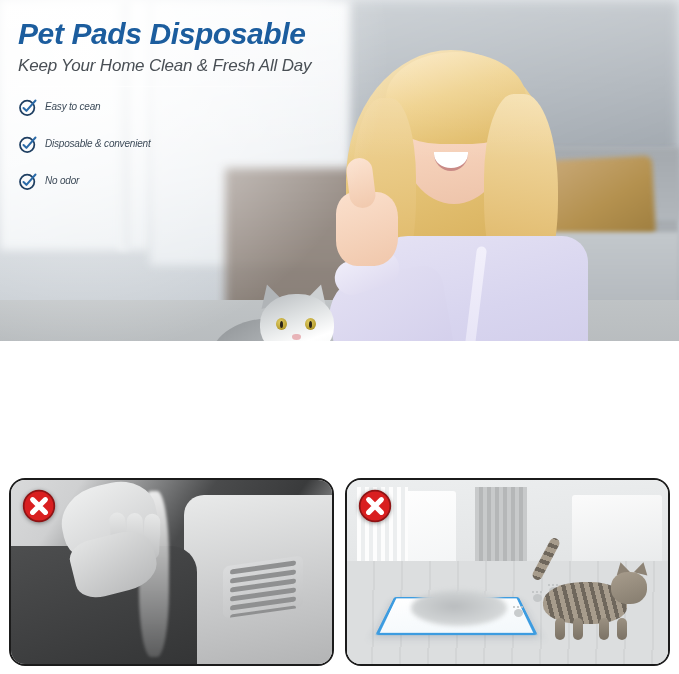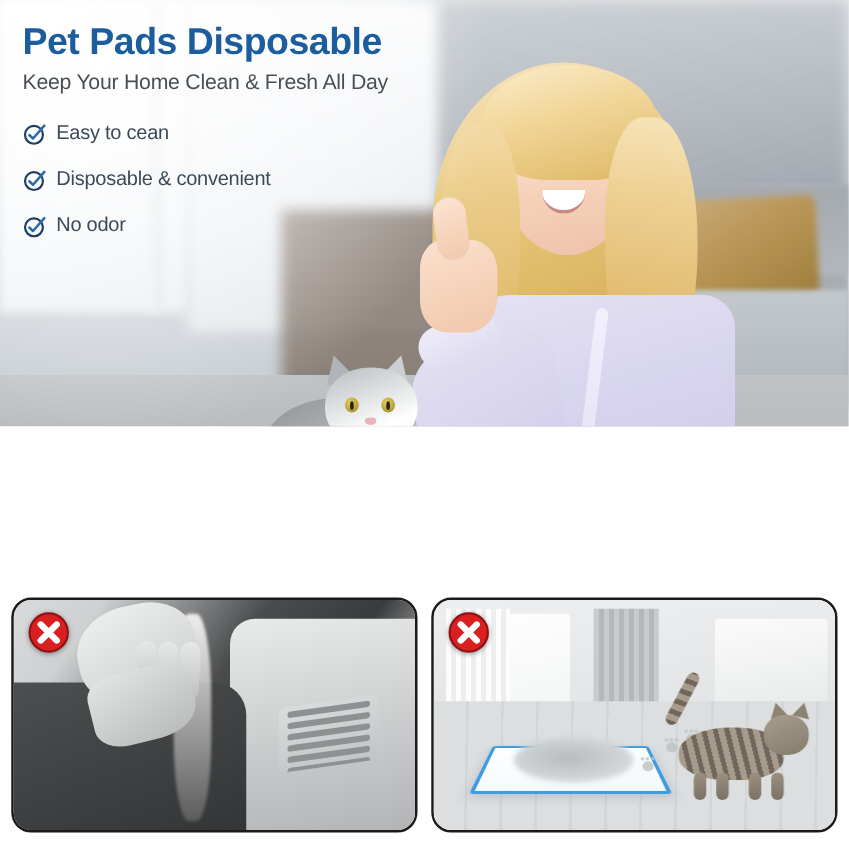--- a/index.html
+++ b/index.html
@@ -6,21 +6,21 @@
   html,body{margin:0;padding:0;}
   body{
     width:679px;height:674px;overflow:hidden;
     font-family:"Liberation Sans", sans-serif;
     background:#ffffff;
   }
   .poster{position:relative;width:679px;height:674px;overflow:hidden;background:#fff;}
 
   
   .hero{position:absolute;left:0;top:0;width:679px;height:341px;overflow:hidden;
-        background:linear-gradient(118deg,#f4f6f8 0%,#e6eaee 30%,#cfd6dc 62%,#b9c1c7 100%);}
+        background:linear-gradient(118deg,#f4f6f8 0%,#e6eaee 30%,#cfd6dc 62%,#b9c1c7 100%);font-style:italic;}
 
   
   .wall{position:absolute;left:0;top:0;width:679px;height:300px;
     background:linear-gradient(180deg,#dde2e6 0%,#d2d8dd 55%,#c6ccd2 100%);}
   .wall-dark{position:absolute;left:330px;top:0;width:349px;height:210px;
     background:linear-gradient(160deg,#b9c0c6 0%,#a7aeb5 60%,#9ba2a9 100%);filter:blur(6px);}
   .window-l{position:absolute;left:0;top:0;width:150px;height:250px;
     background:linear-gradient(160deg,#ffffff 0%,#f6f8fa 55%,#e9edf0 100%);filter:blur(4px);}
   .window-frame{position:absolute;left:118px;top:0;width:12px;height:250px;
     background:linear-gradient(90deg,#eef1f3,#dde2e6);filter:blur(3px);}
@@ -157,21 +157,21 @@
   .copy{position:absolute;left:18px;top:18px;width:420px;z-index:6;}
   .headline{margin:0;font-size:30px;font-weight:700;letter-spacing:-.4px;color:#1c5d9e;
     text-shadow:0 1px 2px rgba(255,255,255,.7);line-height:1.06;}
   .subhead{margin:6px 0 0 0;font-size:17px;font-weight:400;color:#494f55;letter-spacing:-.2px;
     text-shadow:0 1px 2px rgba(255,255,255,.6);}
   .rule{margin:10px 0 0 0;width:300px;height:1px;
     background:linear-gradient(90deg,rgba(255,255,255,.95),rgba(255,255,255,.15));}
   .features{list-style:none;margin:10px 0 0 0;padding:0;}
   .feat{display:flex;align-items:center;gap:7px;margin:0 0 17px 0;}
   .feat .tick{width:20px;height:20px;flex:0 0 20px;}
-  .feat .ftext{font-size:16px;color:#3c4a58;letter-spacing:-.2px;
+  .feat .ftext{font-size:10px;color:#3c4a58;letter-spacing:-.2px;
     text-shadow:0 1px 2px rgba(255,255,255,.75);}
 
   
   .panels{position:absolute;left:0;top:472px;width:679px;height:202px;
     display:flex;gap:11px;padding:6px 9px 8px 9px;box-sizing:border-box;background:#ffffff;}
   .panel{position:relative;flex:1 1 0;border:2px solid #1b1b1b;border-radius:16px;overflow:hidden;}
 
   
   .scene-wash{position:absolute;inset:0;
     background:linear-gradient(125deg,#d9dadb 0%,#cfd0d1 16%,#8e8f90 30%,#4a4b4c 46%,#3a3b3c 66%,#9fa0a1 80%,#d2d3d4 100%);}

